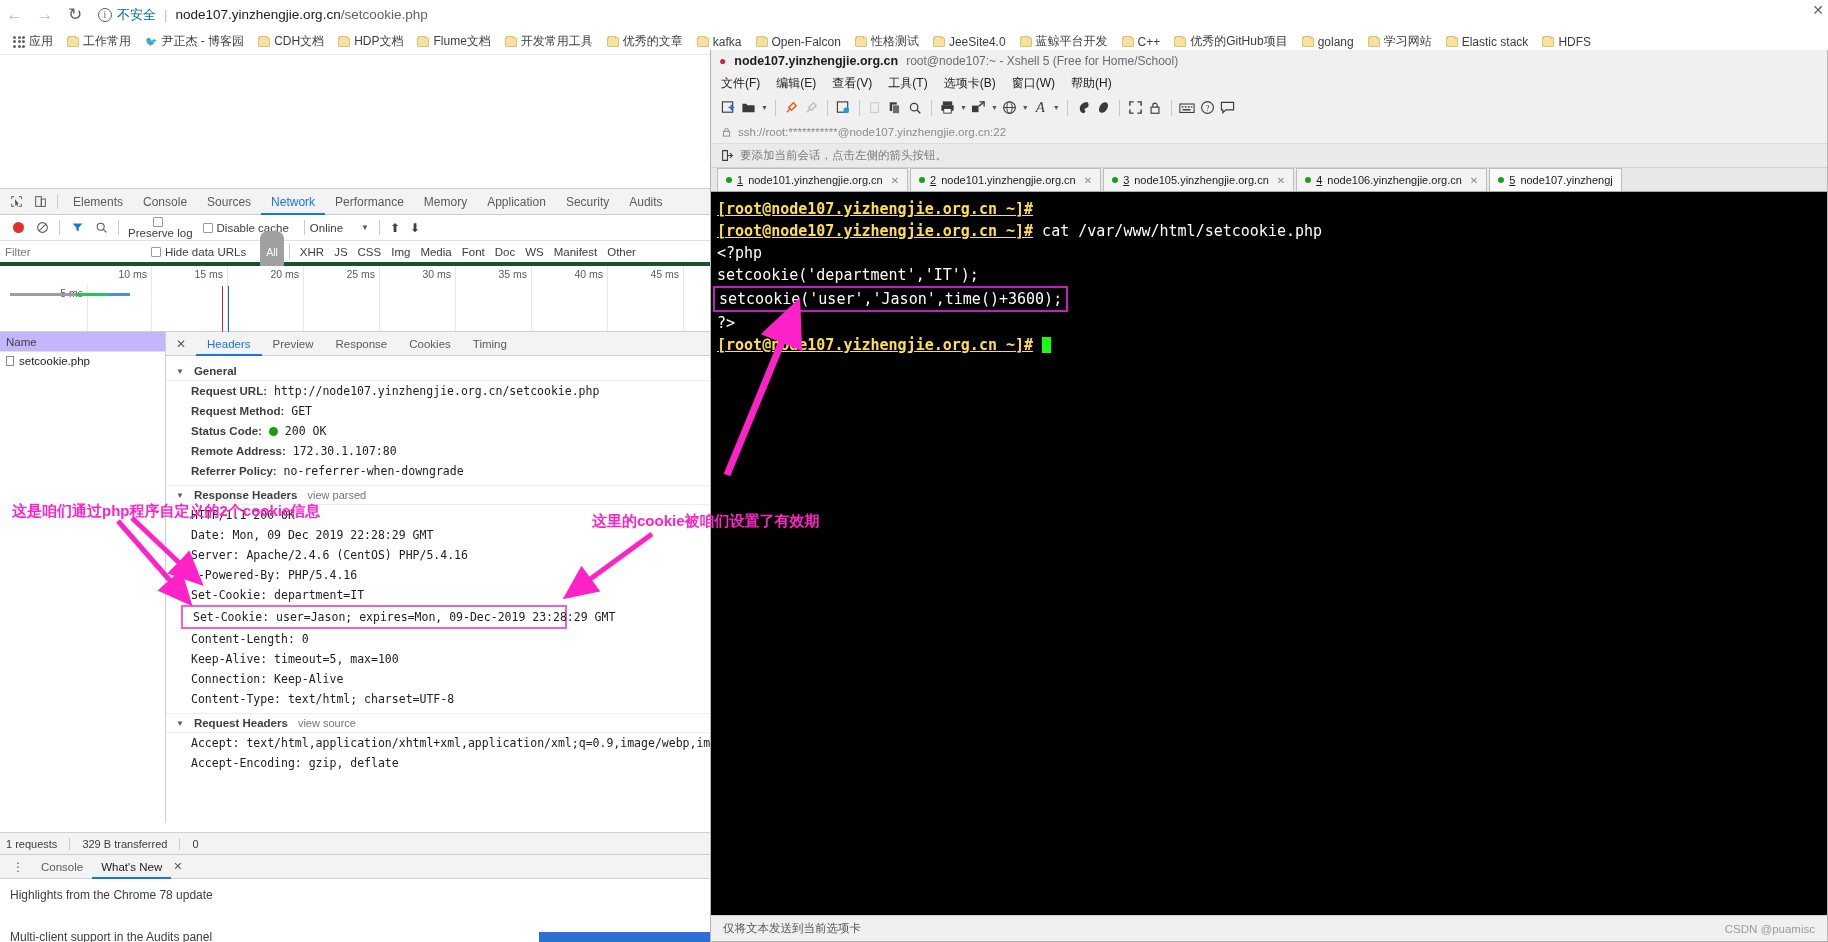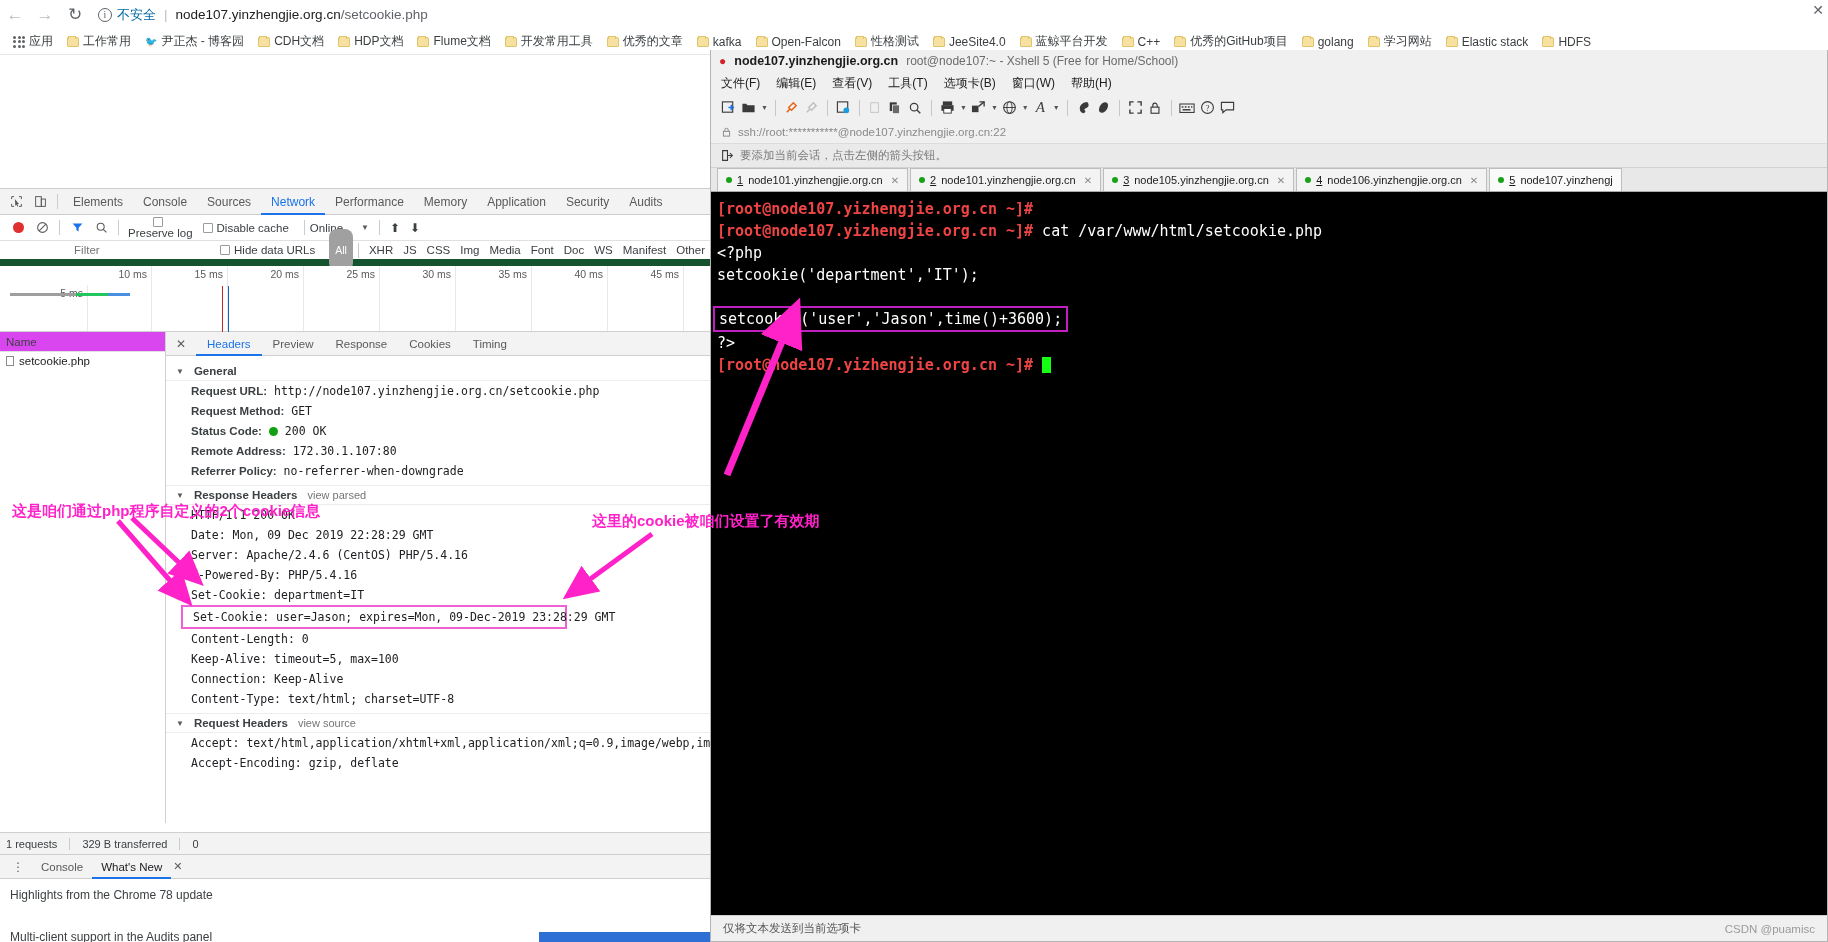--- a/index.html
+++ b/index.html
@@ -94,22 +94,22 @@
   .cb {
     width: 10px; height: 10px; border: 1px solid #9a9a9a; background: #fff;
     display: inline-block; margin-right: 4px; border-radius: 1px;
   }
   .tb-item { display: flex; align-items: center; margin-right: 10px; white-space: nowrap; }
   .online-sel { display: flex; align-items: center; gap: 18px; }
   .caret-sm { font-size: 8px; color: #5a5a5a; }
   .arrow-ud { font-size: 12px; color: #3c4043; margin: 0 5px; }
 
   .dt-filterbar {
-    height: 25px; display: flex; align-items: center; border-bottom: 7px solid #14532d;
-    font-size: 11.5px; color: #3c4043; padding-left: 5px; justify-content: flex-end;
+    height: 25px; display: flex; align-items: center; border-bottom: 4px solid #14532d;
+    font-size: 11.5px; color: #3c4043; padding-left: 5px;
   }
   .filter-input {
     width: 140px; font-size: 11.5px; color: #9a9a9a; border: none; outline: none;
     background: transparent; font-family: "Liberation Sans", sans-serif;
   }
   .type-pill {
     background: #a0a0a0; color: #fff; border-radius: 8px; padding: 15px 6px; font-size: 10.5px;
   }
   .type-opt { padding: 0 5px; font-size: 11.5px; color: #3c4043; }
 
@@ -128,21 +128,21 @@
   }
   .tl-red { position: absolute; left: 222px; top: 20px; width: 1px; height: 46px; background: #c62828; }
   .tl-blue { position: absolute; left: 228px; top: 20px; width: 1px; height: 46px; background: #1565c0; }
 
   .dt-lists { position: absolute; left: 0; top: 143px; right: 0; bottom: 31px; display: flex; }
   .dt-namecol {
     width: 166px; border-right: 1px solid #d0d0d0; background: #fff;
   }
   .namecol-head {
     height: 20px; line-height: 20px; font-size: 11.5px; color: #3c4043;
-    padding-left: 6px; border-bottom: 1px solid #e0e0e0; background: #d946ef;
+    padding-left: 6px; border-bottom: 1px solid #e0e0e0; background: #c4b5fd;
   }
   .name-row {
     height: 17px; display: flex; align-items: center; gap: 5px; padding-left: 6px;
     font-size: 11.5px; color: #202124; background: #fff;
   }
   .doc-ico {
     width: 8px; height: 10px; border: 1px solid #8a8a8a; background: #fff; flex: 0 0 auto;
   }
 
   .dt-detail { flex: 1; background: #fff; overflow: hidden; position: relative; }
@@ -246,22 +246,22 @@
   }
   .tab-dot { width: 6px; height: 6px; border-radius: 50%; background: #18a018; flex: 0 0 auto; }
   .tab-num { text-decoration: underline; }
   .tab-x { color: #8a8a8a; font-size: 10px; margin-left: 3px; }
 
   .xs-term {
     position: absolute; left: 0; right: 0; top: 142px; bottom: 26px; background: #000;
     font-family: "DejaVu Sans Mono", monospace; font-size: 15px; line-height: 22px;
     padding: 6px 0 0 6px; overflow: hidden;
   }
-  .t-prompt-user { color: #ef4444; font-weight: bold; }
-  .t-white { color: #ffffff; margin-top: 20px; }
+  .t-prompt-user { color: #fde047; font-weight: bold; text-decoration: underline; }
+  .t-white { color: #ffffff; }
   .t-line { white-space: pre; }
   .t-hl {
     display: inline-block; border: 2px solid #c020c0; padding: 0 4px; margin-left: -4px;
   }
   .cursor { display: inline-block; width: 9px; height: 16px; background: #15ff15; vertical-align: -3px; }
 
   .xs-status {
     position: absolute; left: 0; right: 0; bottom: 0; height: 26px; background: #f0f0f0;
     border-top: 1px solid #d0d0d0; display: flex; align-items: center; justify-content: space-between;
     padding: 0 12px; font-size: 11.5px; color: #555;

